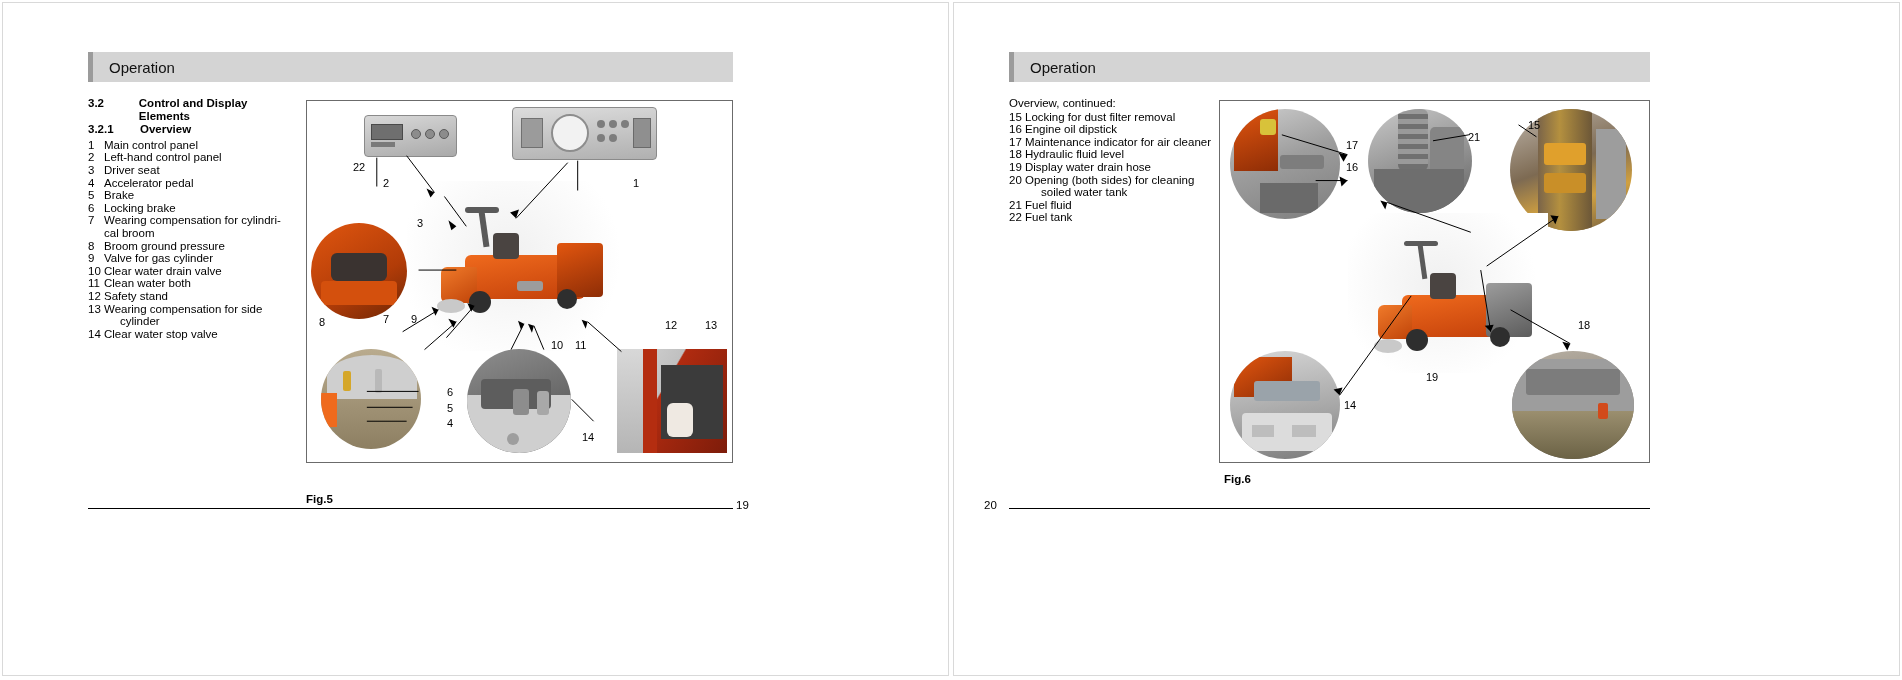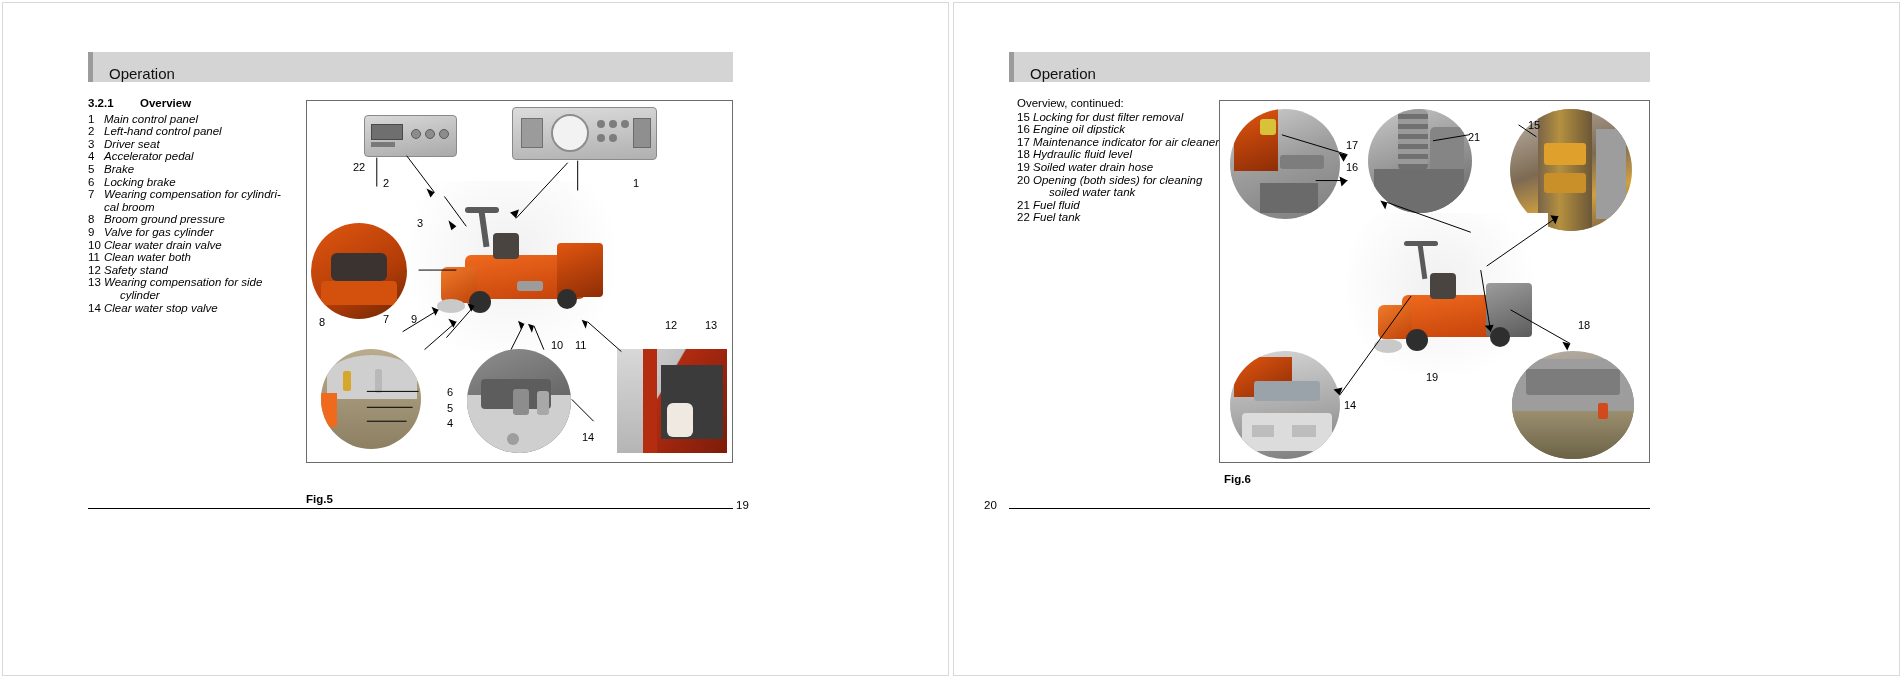--- a/index.html
+++ b/index.html
@@ -26,21 +26,21 @@
   .page-left { width: 947px; height: 674px; }
   .page-right { width: 947px; height: 674px; }
 
   
   .hdr {
     position: absolute;
     height: 30px;
     background: #d4d4d4;
     border-left: 5px solid #9b9b9b;
     display: flex;
-    align-items: flex-end;
+    align-items: center;
     padding-left: 16px;
     font-size: 15px;
     color: #111;
   }
   .hdr-left { left: 85px; top: 49px; width: 645px; }
 
   
   .txtcol {
     position: absolute;
     font-size: 11.5px;
@@ -55,21 +55,21 @@
   .sec .num { width: 52px; }
   .listrow {
     display: flex;
     align-items: flex-start;
   }
   .listrow .idx {
     width: 16px;
     text-align: left;
     flex: none;
   }
-  .listrow .lbl { flex: 1; font-style: italic; }
+  .listrow .lbl { flex: 1; }
   .cont-line { margin-bottom: 1px; }
   .indent { padding-left: 16px; }
 
   
   .figframe {
     position: absolute;
     border: 1px solid #6b6b6b;
     background: #ffffff;
     overflow: hidden;
   }
@@ -127,20 +127,24 @@
 
 <div class="spread">
 
   <div class="page page-left">
 
     <div class="hdr hdr-left">
       <span>Operation</span>
     </div>
 
     <div class="txtcol" style="left:85px; top:94px; width:210px;">
+      <div class="sec">
+        <span class="num">3.2</span>
+        <span>Control and Display Elements</span>
+      </div>
       <div class="sec" style="margin-bottom:3px;">
         <span class="num">3.2.1</span>
         <span>Overview</span>
       </div>
 
       <div class="listrow">
           <span class="idx">1</span>
           <span class="lbl">Main control panel</span>
         </div>
       <div class="listrow">
@@ -323,41 +327,41 @@
     <div class="footrule fr-left"></div>
     <div class="pgnum pg-left">19</div>
   </div>
 
   <div class="page page-right">
 
     <div class="hdr" style="left:55px; top:49px; width:641px;">
       <span>Operation</span>
     </div>
 
-    <div class="txtcol" style="left:63px; top:94px; width:215px;">
+    <div class="txtcol" style="left:55px; top:94px; width:215px;">
       <div class="cont-line">Overview, continued:</div>
       <div class="listrow">
           <span class="idx">15</span>
           <span class="lbl">Locking for dust filter removal</span>
         </div>
       <div class="listrow">
           <span class="idx">16</span>
           <span class="lbl">Engine oil dipstick</span>
         </div>
       <div class="listrow">
           <span class="idx">17</span>
           <span class="lbl">Maintenance indicator for air cleaner</span>
         </div>
       <div class="listrow">
           <span class="idx">18</span>
           <span class="lbl">Hydraulic fluid level</span>
         </div>
       <div class="listrow">
           <span class="idx">19</span>
-          <span class="lbl">Soiled water drain hose</span>
+          <span class="lbl">Display water drain hose</span>
         </div>
       <div class="listrow">
           <span class="idx">20</span>
           <span class="lbl">Opening (both sides) for cleaning</span>
         </div>
       <div class="listrow">
           <span class="idx"></span>
           <span class="lbl indent">soiled water tank</span>
         </div>
       <div class="listrow">

